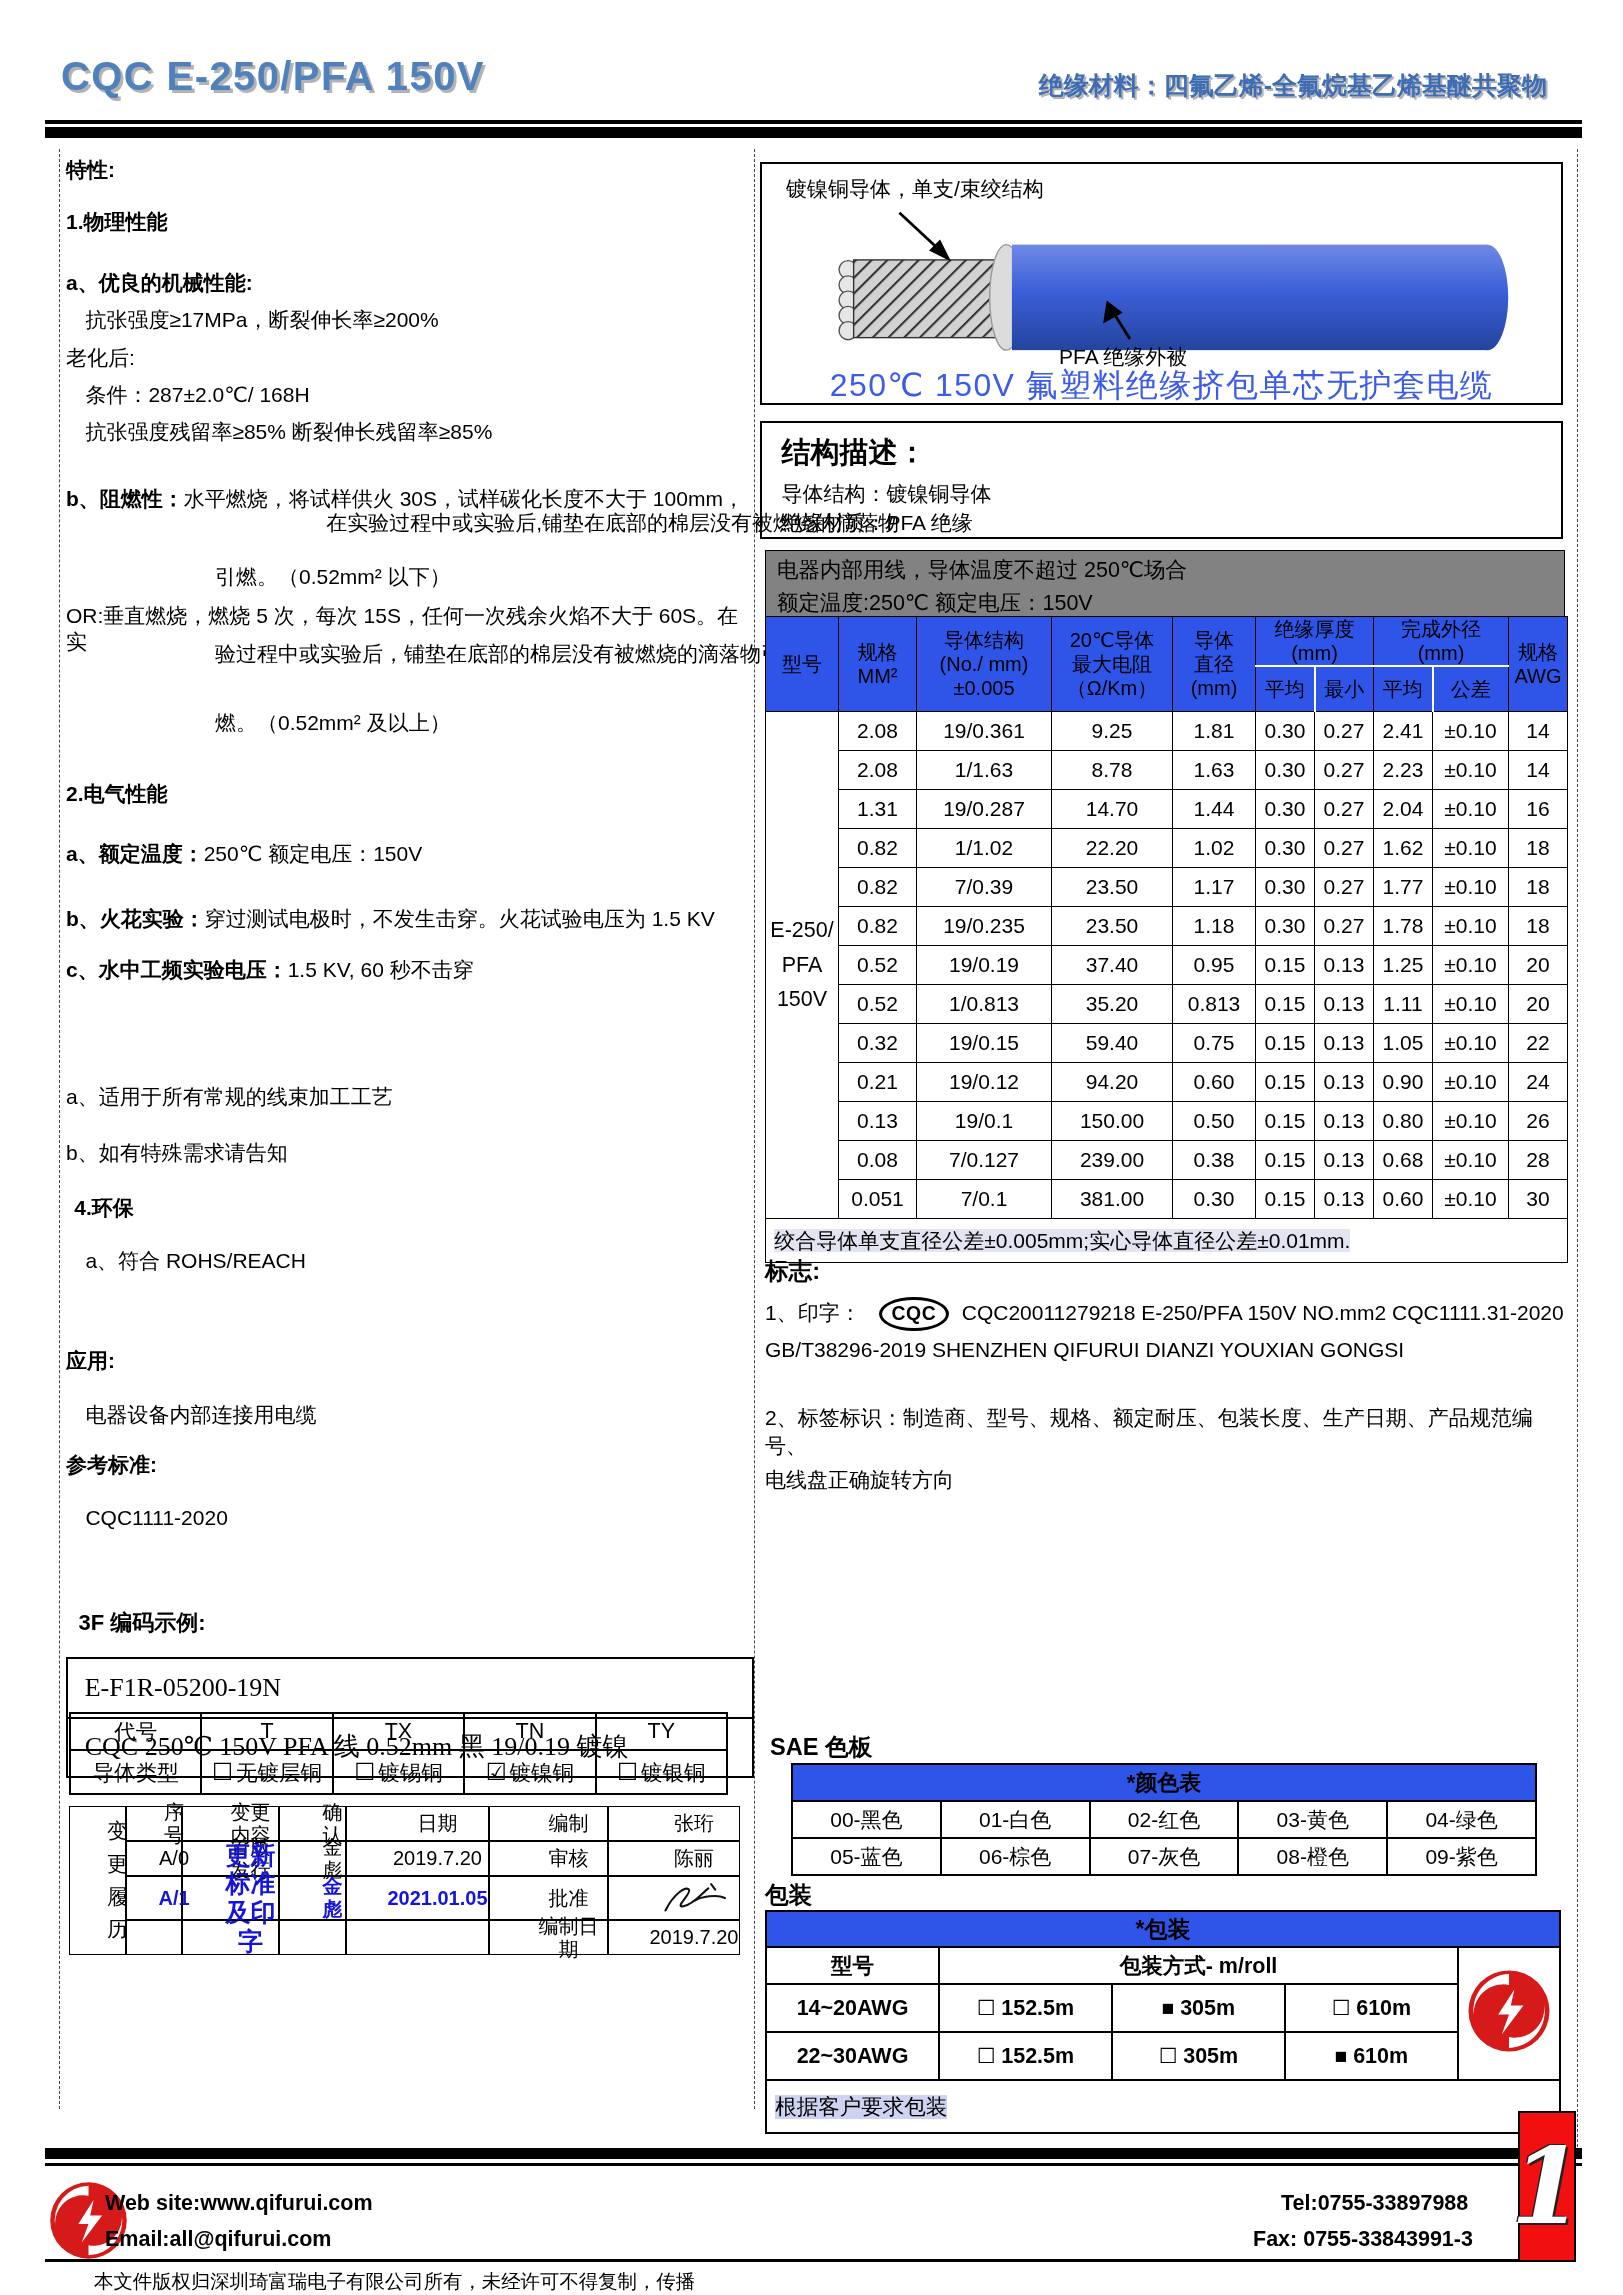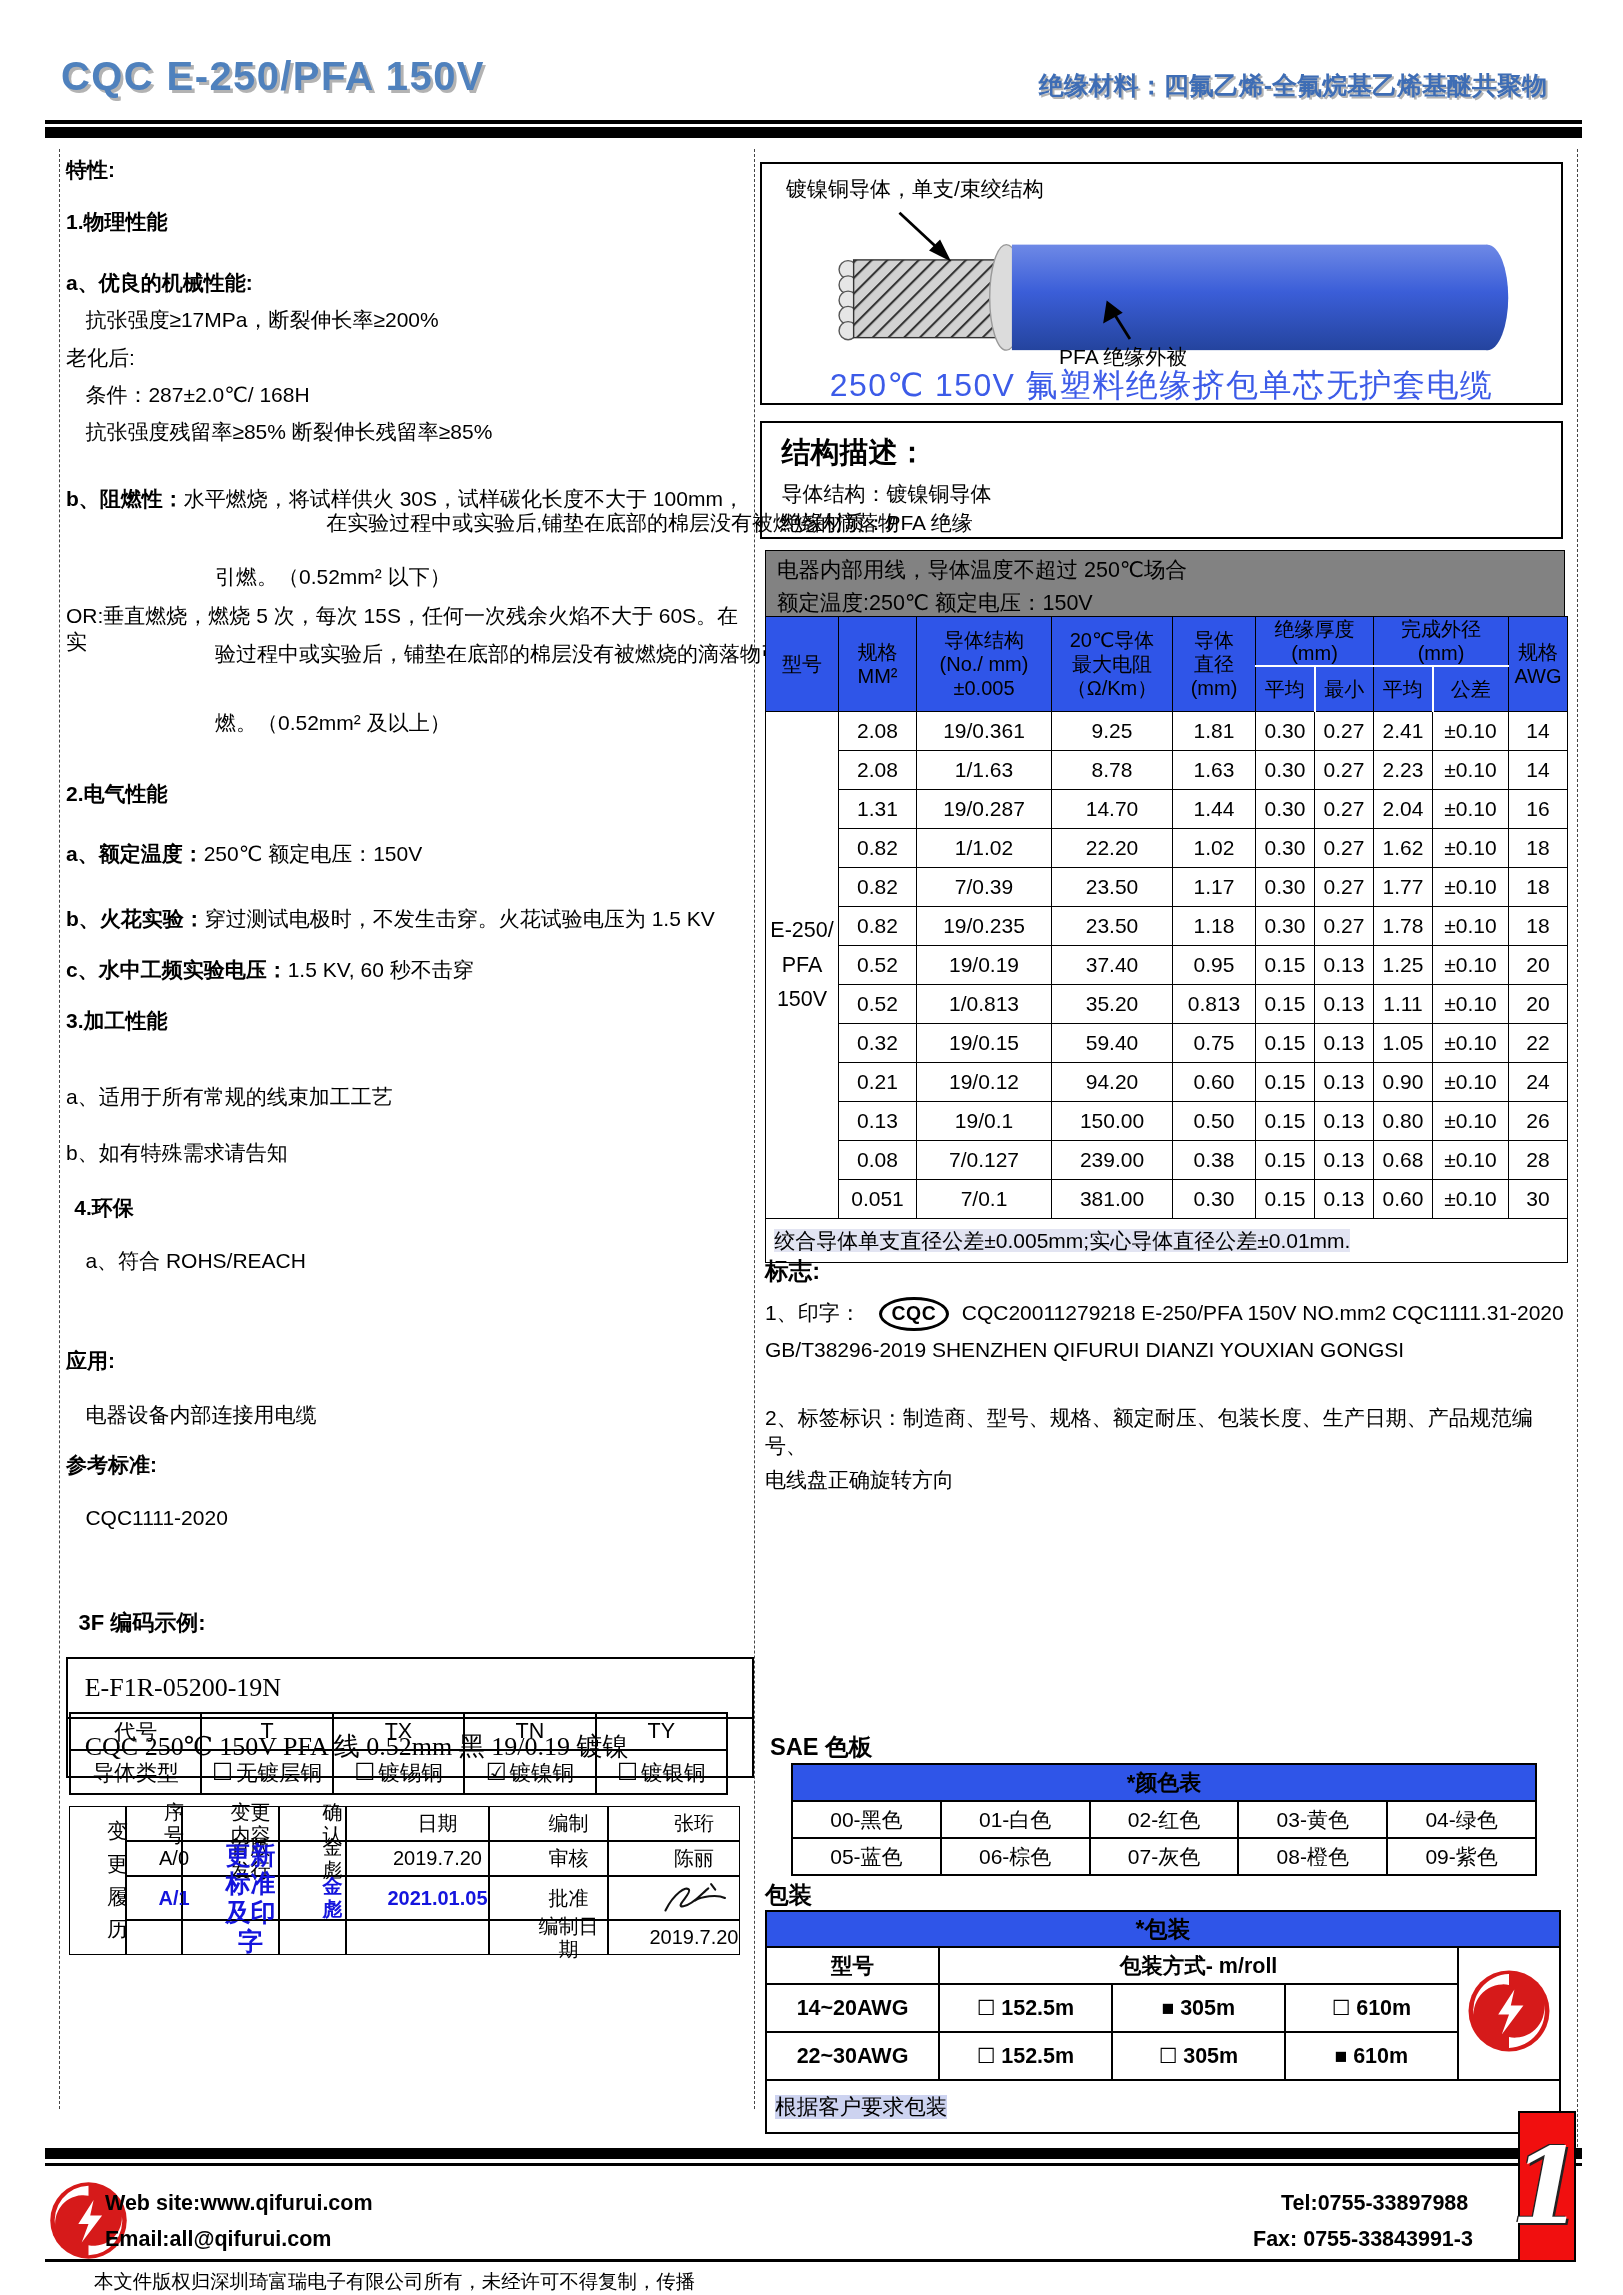--- a/index.html
+++ b/index.html
@@ -108,21 +108,20 @@
   <div style="top:333px;"><span class="bld">b、阻燃性：</span><span>水平燃烧，将试样供火 30S，试样碳化长度不大于 100mm，</span></div>
   <div class="ind2" style="top:357px;text-align:right;">在实验过程中或实验后,铺垫在底部的棉层没有被燃烧的滴落物</div>
   <div class="ind2" style="top:411px;">引燃。（0.52mm² 以下）</div>
   <div style="top:450px;">OR:垂直燃烧，燃烧 5 次，每次 15S，任何一次残余火焰不大于 60S。在实</div>
   <div class="ind2" style="top:488px;">验过程中或实验后，铺垫在底部的棉层没有被燃烧的滴落物引</div>
   <div class="ind2" style="top:557px;">燃。（0.52mm² 及以上）</div>
   <div class="h-big" style="top:628px;">2.电气性能</div>
   <div style="top:688px;"><span class="bld">a、额定温度：</span><span>250℃    额定电压：150V</span></div>
   <div style="top:753px;"><span class="bld">b、火花实验：</span><span>穿过测试电极时，不发生击穿。火花试验电压为 1.5 KV</span></div>
   <div style="top:804px;"><span class="bld">c、水中工频实验电压：</span><span>1.5 KV, 60 秒不击穿</span></div>
-  <div class="h-big" style="top:855px;">3.加工性能</div>
   <div style="top:931px;">a、适用于所有常规的线束加工工艺</div>
   <div style="top:987px;">b、如有特殊需求请告知</div>
   <div class="h-mid" style="top:1042px;left:8.3px;">4.环保</div>
   <div class="ind1" style="top:1095px;">a、符合 ROHS/REACH</div>
   <div class="h-mid" style="top:1195px;">应用:</div>
   <div class="ind1" style="top:1249px;">电器设备内部连接用电缆</div>
   <div class="h-mid" style="top:1299px;">参考标准:</div>
   <div class="ind1" style="top:1352px;">CQC1111-2020</div>
   <div class="h-sm" style="top:1456px;left:12.5px;font-size:22px;">3F 编码示例:</div>
   <div class="codebox" style="top:1504px;">

